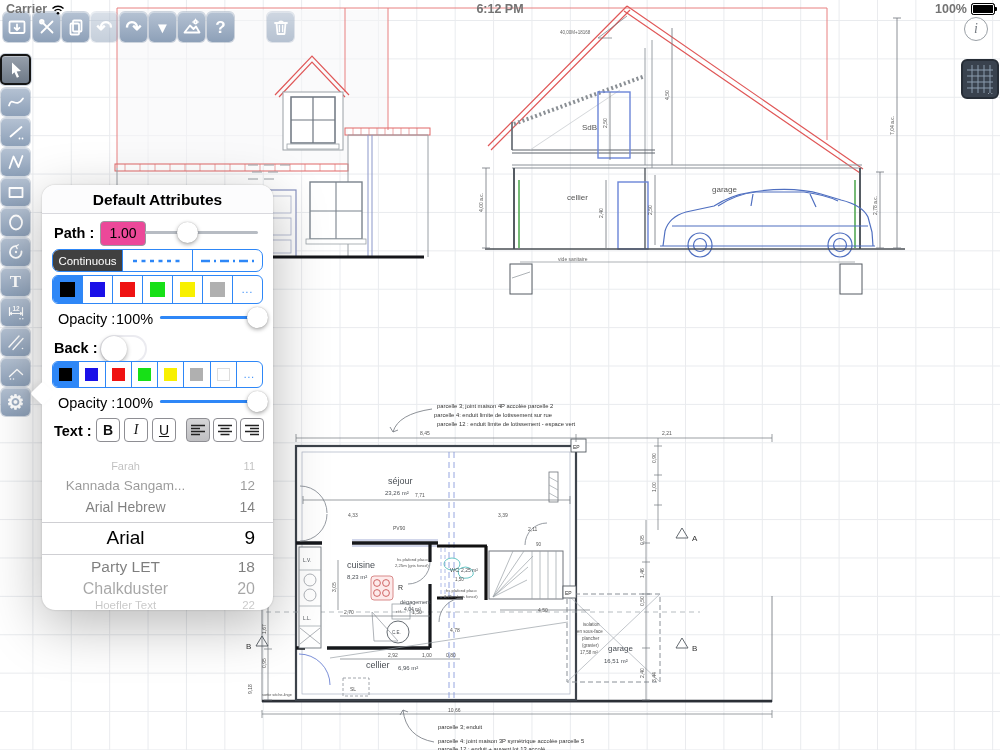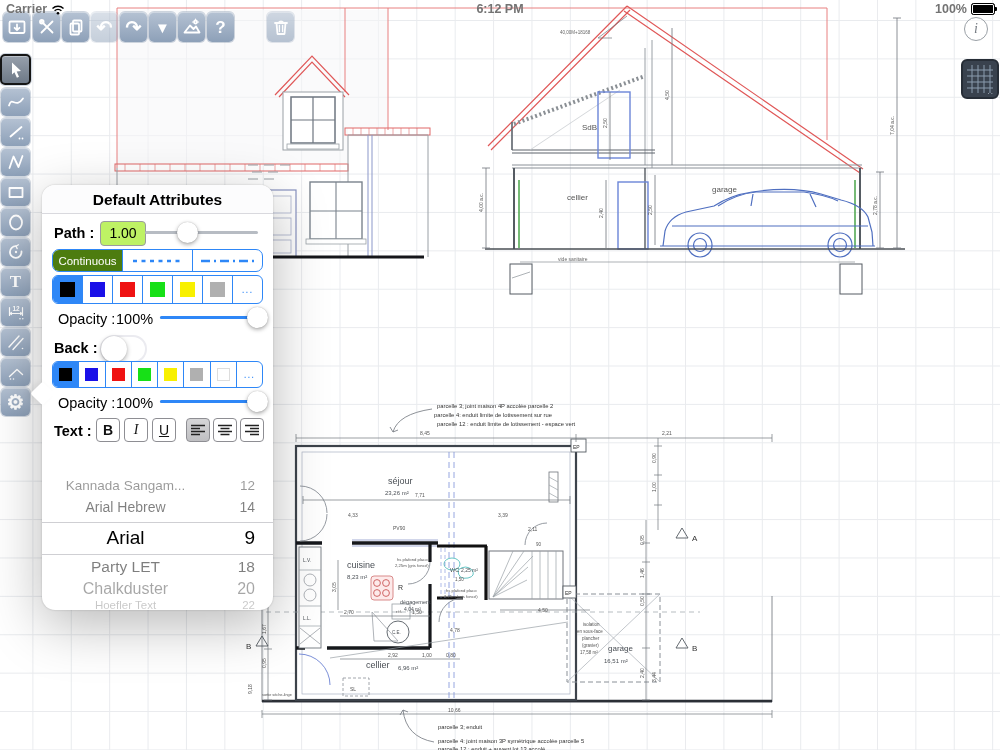--- a/index.html
+++ b/index.html
@@ -39,29 +39,29 @@
   .gridtool .dots{position:absolute;right:3px;bottom:1px;color:#c7d2de;font-size:8px;letter-spacing:1px;}
   
   .popover{position:absolute;left:42px;top:185px;width:231px;height:425px;background:#fff;border-radius:13px;z-index:50;
     box-shadow:0 15px 55px rgba(0,0,0,.28),0 0 2px rgba(0,0,0,.22);}
   .pop-tail{position:absolute;left:-8px;top:200px;width:17px;height:17px;background:#fff;transform:rotate(45deg);border-radius:2px;box-shadow:-3px 3px 6px rgba(0,0,0,.07);}
   .pop-header{position:absolute;left:0;top:0;width:100%;height:28px;line-height:29px;text-align:center;font-size:15.5px;font-weight:700;color:#000;
     border-bottom:1px solid #d9d9de;background:#fcfcfd;border-radius:13px 13px 0 0;}
   .plabel{position:absolute;font-size:14.5px;color:#000;}
   .bold{font-weight:700;}
   .path-input{position:absolute;left:58px;top:36px;width:44px;height:23px;border:1px solid #9b9ba0;border-radius:4px;
-    font-size:14px;text-align:center;line-height:23px;color:#000;background:#bef264;}
+    font-size:14px;text-align:center;line-height:23px;color:#000;background:#ec4899;}
   .slider{position:absolute;height:3px;border-radius:2px;background:#b7bcc3;}
   .slider .fill{position:absolute;left:0;top:0;height:3px;border-radius:2px;background:#2e87f7;}
   .knob{position:absolute;width:21px;height:21px;border-radius:50%;background:#fff;top:-9px;
     box-shadow:0 1.5px 4px rgba(0,0,0,.35),0 0 1px rgba(0,0,0,.25);}
   .segmented{position:absolute;left:10px;top:64px;width:209px;height:21px;border:1.5px solid #2e87f7;border-radius:7px;display:flex;overflow:hidden;background:#fff;}
   .seg{flex:1;display:flex;align-items:center;justify-content:center;font-size:11.5px;color:#2e87f7;border-left:1px solid #2e87f7;}
   .seg:first-child{border-left:none;}
-  .seg.sel{background:#4d7c0f;color:#fff;}
+  .seg.sel{background:#404040;color:#fff;}
   .swatchrow{position:absolute;left:10px;width:209px;display:flex;border:1px solid #2e87f7;border-radius:6px;overflow:hidden;background:#fff;}
   .swatch{flex:1;display:flex;align-items:center;justify-content:center;border-left:1px solid #2e87f7;}
   .swatch:first-child{border-left:none;}
   .swatch.sel{background:#2e87f7;}
   .chip{width:15px;height:15px;}
   .chip.small{width:13px;height:13px;}
   .ellipsis{color:#2e87f7;font-size:10px;letter-spacing:1px;}
   .toggle{position:absolute;left:58px;top:150px;width:47px;height:28px;border-radius:14px;background:#fff;border:2px solid #ebebf0;box-sizing:border-box;}
   .toggle .tknob{position:absolute;left:-1px;top:-1px;width:26px;height:26px;border-radius:50%;background:#fff;box-shadow:0 2px 5px rgba(0,0,0,.3),0 0 1px rgba(0,0,0,.2);}
   .sqbtn{position:absolute;width:24px;height:24px;border:1.5px solid #8e8e93;border-radius:4px;box-sizing:border-box;
@@ -571,20 +571,24 @@
       <path d="M0,1.5 H14 M2.5,4.5 H11.5 M0,7.5 H14 M2.5,10.5 H11.5" stroke="#222" stroke-width="1.5"></path>
     </svg>
   </div>
   <div class="sqbtn" style="left:198px;top:233px">
     <svg width="14" height="12" viewBox="0 0 14 12">
       <path d="M0,1.5 H14 M5,4.5 H14 M0,7.5 H14 M5,10.5 H14" stroke="#222" stroke-width="1.5"></path>
     </svg>
   </div>
 
   <div class="fontwheel">
+    <div class="frow" style="top:8px;height:16px;font-size:11px;opacity:.25">
+      <span class="fname">Farah</span>
+      <span class="fsize">11</span>
+    </div>
     <div class="frow" style="top:26px;height:18px;font-size:13.5px;opacity:.4">
       <span class="fname">Kannada Sangam...</span>
       <span class="fsize">12</span>
     </div>
     <div class="frow" style="top:46px;height:22px;font-size:14px;opacity:.5">
       <span class="fname">Arial Hebrew</span>
       <span class="fsize">14</span>
     </div>
     <div class="fsep" style="top:72px"></div>
     <div class="frow" style="top:72px;height:32px;font-size:19px">

